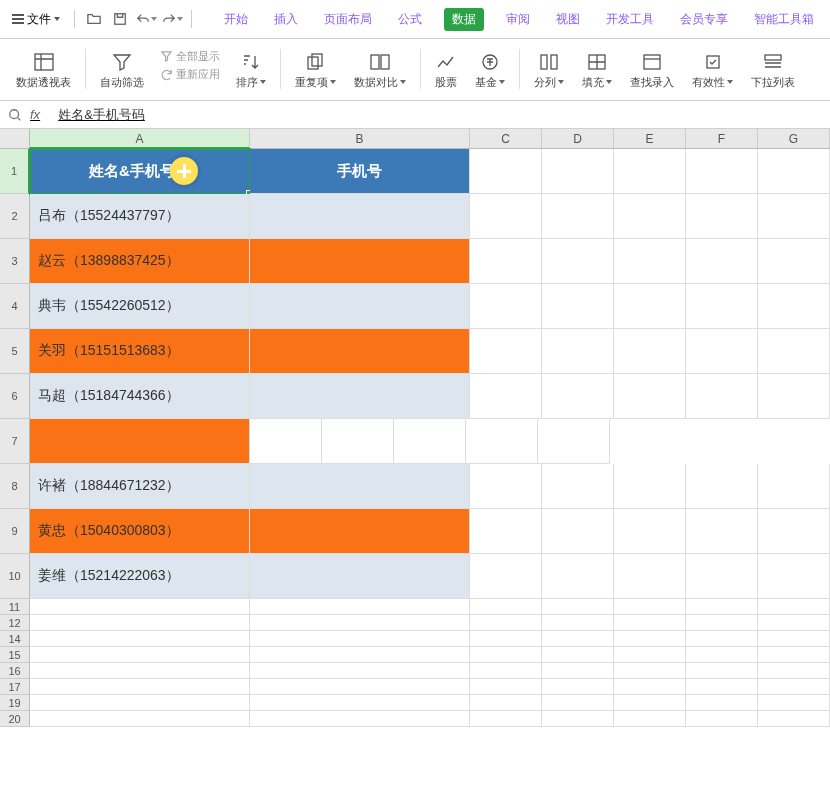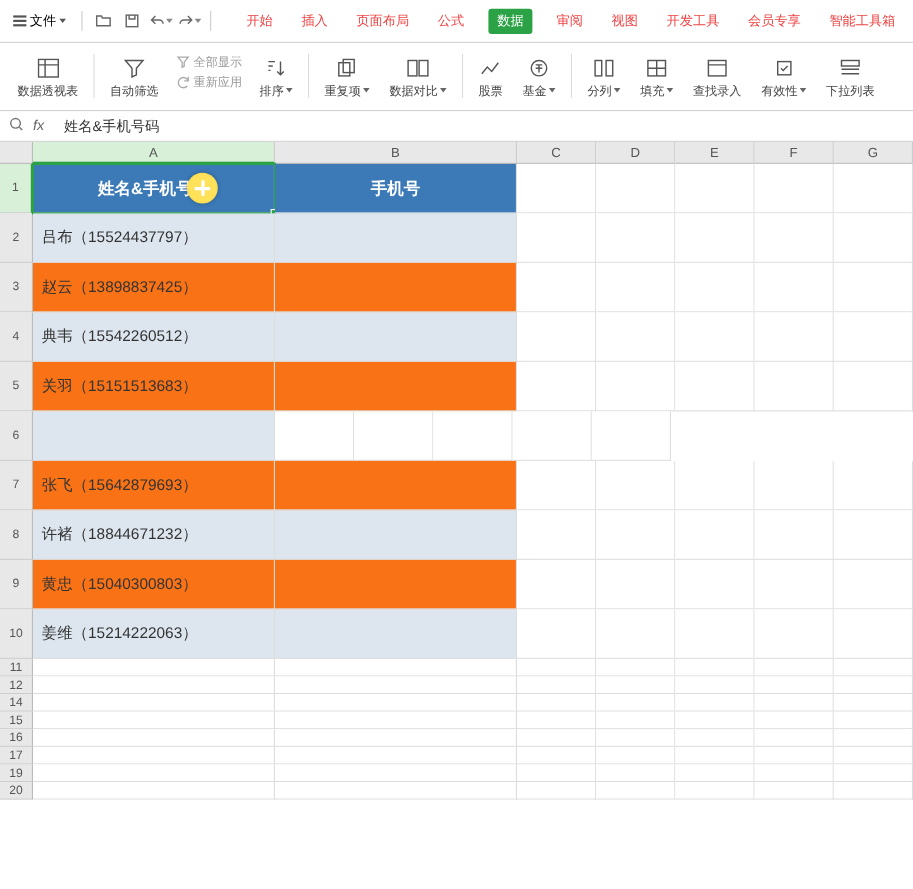--- a/index.html
+++ b/index.html
@@ -9,40 +9,40 @@
 .menubar { display: flex; align-items: center; height: 39px; border-bottom: 1px solid #d0d0d0; padding: 0 6px; gap: 4px; }
 .menubar .file-btn { display: flex; align-items: center; gap: 3px; padding: 2px 6px; cursor: pointer; }
 .menubar .file-btn .ham { display: inline-block; width: 12px; height: 10px; border-top: 2px solid #555; border-bottom: 2px solid #555; position: relative; }
 .menubar .file-btn .ham::before { content: ""; position: absolute; top: 2px; left: 0; width: 12px; border-top: 2px solid #555; }
 .menubar .file-btn .caret { width: 0; height: 0; border-left: 3px solid transparent; border-right: 3px solid transparent; border-top: 4px solid #555; }
 .menubar .sep { width: 1px; height: 18px; background: #ccc; margin: 0 4px; }
 .menubar .icon-btn { width: 22px; height: 22px; display: flex; align-items: center; justify-content: center; cursor: pointer; color: #555; }
 .menubar .icon-btn svg { width: 14px; height: 14px; stroke: #666; fill: none; stroke-width: 1.5; }
 .menubar .dd { width: 0; height: 0; border-left: 3px solid transparent; border-right: 3px solid transparent; border-top: 4px solid #888; margin-left: 1px; }
 .menubar .tabs { display: flex; gap: 18px; margin-left: 20px; }
-.menubar .tab { padding: 3px 4px; cursor: pointer; color: #ef4444; font-size: 12px; }
+.menubar .tab { padding: 3px 4px; cursor: pointer; color: #8b5cf6; font-size: 12px; }
 .menubar .tab.active { background: #2ba245; color: #fff; border-radius: 3px; padding: 3px 8px; }
 
 
 .ribbon { display: flex; align-items: flex-start; padding: 8px 10px 6px; gap: 6px; border-bottom: 1px solid #d0d0d0; height: 62px; }
 .ribbon .grp { display: flex; flex-direction: column; align-items: center; justify-content: center; padding: 0 6px; cursor: pointer; height: 46px; }
 .ribbon .grp .ic { height: 22px; display: flex; align-items: center; justify-content: center; }
 .ribbon .grp .ic svg { width: 20px; height: 18px; stroke: #555; fill: none; stroke-width: 1.3; }
 .ribbon .grp .lbl { font-size: 11px; color: #444; margin-top: 2px; white-space: nowrap; display: flex; align-items: center; gap: 2px; }
 .ribbon .grp .lbl .caret { width: 0; height: 0; border-left: 3px solid transparent; border-right: 3px solid transparent; border-top: 4px solid #666; }
 .ribbon .vsep { width: 1px; height: 40px; background: #ddd; margin: 2px 2px; }
 .ribbon .subgrp { display: flex; flex-direction: column; gap: 3px; padding: 2px 4px; }
 .ribbon .subgrp .line { display: flex; align-items: center; gap: 3px; font-size: 11px; color: #999; cursor: pointer; }
 .ribbon .subgrp .line svg { width: 13px; height: 13px; stroke: #aaa; fill: none; stroke-width: 1.3; }
 
 
 .formulabar { display: flex; align-items: center; height: 28px; border-bottom: 1px solid #d0d0d0; }
 .formulabar .namebox { width: 150px; height: 22px; margin: 0 4px; border: 1px solid #ccc; display: flex; align-items: center; padding: 0 28px 0 8px; position: relative; background: #fff; }
 .formulabar .namebox .dd { position: absolute; right: 5px; top: 8px; width: 0; height: 0; border-left: 4px solid transparent; border-right: 4px solid transparent; border-top: 5px solid #888; }
-.formulabar .fx-area { display: flex; align-items: flex-start; gap: 8px; padding: 0 8px; flex: 1; }
+.formulabar .fx-area { display: flex; align-items: center; gap: 8px; padding: 0 8px; flex: 1; text-decoration: underline; }
 .formulabar .fx-area svg { width: 14px; height: 14px; stroke: #777; fill: none; stroke-width: 1.5; }
 .formulabar .fx { font-style: italic; color: #666; font-size: 13px; }
 .formulabar .fval { font-size: 13px; color: #333; margin-left: 10px; }
 
 
 .grid-wrap { position: relative; }
 .corner { position: absolute; left: 0; top: 0; width: 30px; height: 20px; background: #e8e8e8; border-right: 1px solid #bbb; border-bottom: 1px solid #bbb; }
 .colheads { display: flex; margin-left: 30px; height: 20px; }
 .colheads .ch { background: #e8e8e8; border-right: 1px solid #ccc; border-bottom: 1px solid #bbb; text-align: center; font-size: 12px; color: #555; line-height: 20px; }
 .colheads .ch.sel { background: #d8efd8; border-bottom: 2px solid #2ba245; }
@@ -353,34 +353,34 @@
           <span></span>
         </div>
       <div class="cell plain wC h-data"></div>
         <div class="cell plain wD h-data"></div>
         <div class="cell plain wE h-data"></div>
         <div class="cell plain wF h-data"></div>
         <div class="cell plain wG h-data"></div>
     </div>
     <div class="row data-row alt">
       <div class="rh h-data">6</div>
+      <div class="cell cA wA h-data">
+          <span>马超（15184744366）</span>
+        </div>
       <div class="cell cB wB h-data">
           <span></span>
         </div>
       <div class="cell plain wC h-data"></div>
         <div class="cell plain wD h-data"></div>
         <div class="cell plain wE h-data"></div>
         <div class="cell plain wF h-data"></div>
         <div class="cell plain wG h-data"></div>
     </div>
     <div class="row data-row">
       <div class="rh h-data">7</div>
-      <div class="cell cA wA h-data">
-          <span>张飞（15642879693）</span>
-        </div>
       <div class="cell cB wB h-data">
           <span></span>
         </div>
       <div class="cell plain wC h-data"></div>
         <div class="cell plain wD h-data"></div>
         <div class="cell plain wE h-data"></div>
         <div class="cell plain wF h-data"></div>
         <div class="cell plain wG h-data"></div>
     </div>
     <div class="row data-row alt">

